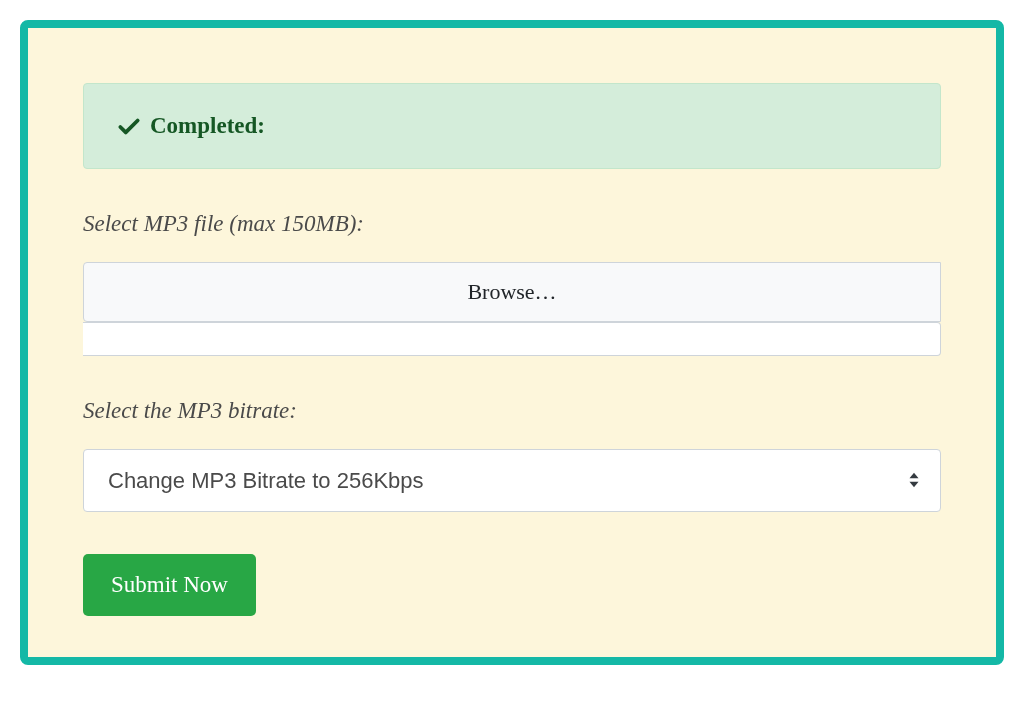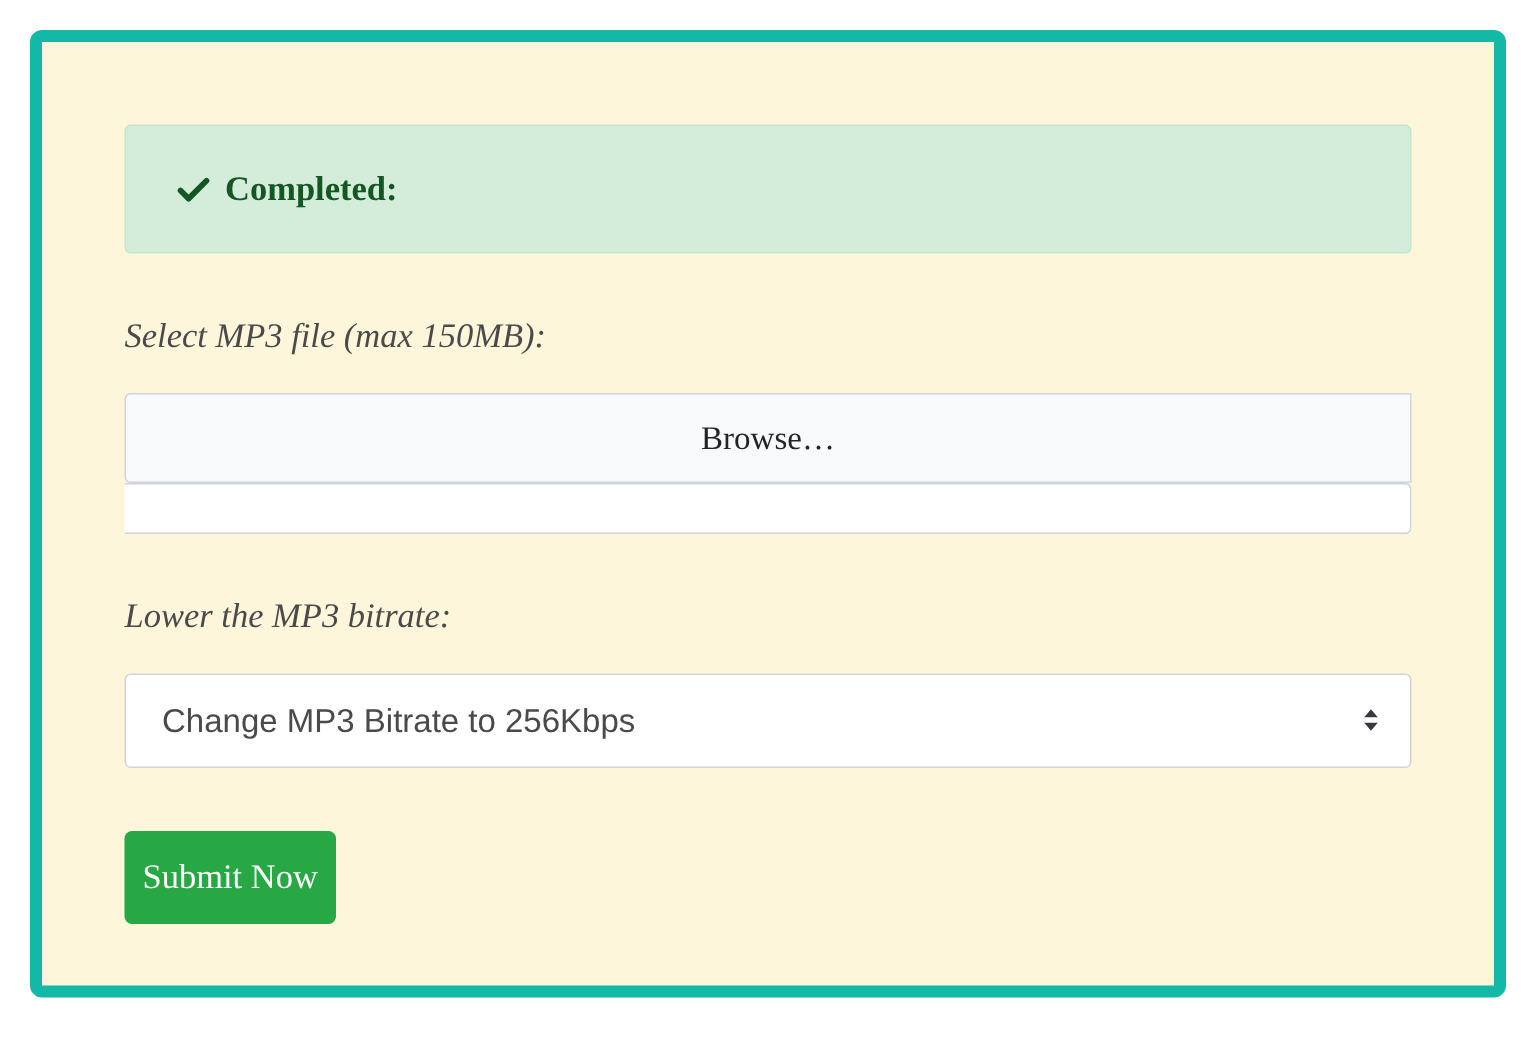--- a/index.html
+++ b/index.html
@@ -124,21 +124,21 @@
       width: 14px;
       height: 18px;
       display: block;
     }
     
     .submit-button {
       background: #28a745;
       color: #ffffff;
       border: none;
       border-radius: 5px;
-      padding: 18px 12px;
+      padding: 18px 28px;
       font-size: 23px;
       font-family: Georgia, 'Times New Roman', serif;
       cursor: pointer;
     }
   </style>
 </head>
 <body>
 
 <div class="card">
   
@@ -151,21 +151,21 @@
     <span class="alert-label">Completed:</span>
   </div>
   
   <label class="form-label">Select MP3 file (max 150MB):</label>
   
   <div class="file-input-wrapper">
     <button class="browse-button">Browse…</button>
     <div class="file-input-display"></div>
   </div>
   
-  <label class="form-label">Lower the MP3 bitrate:</label>
+  <label class="form-label">Select the MP3 bitrate:</label>
   
   <div class="select-wrapper">
     <select class="bitrate-select">
       <option>Change MP3 Bitrate to 256Kbps</option>
     </select>
     <span class="select-caret">
       <svg viewBox="0 0 14 20" fill="currentColor">
         <polygon points="7,2 12,8 2,8"></polygon>
         <polygon points="7,18 12,12 2,12"></polygon>
       </svg>

